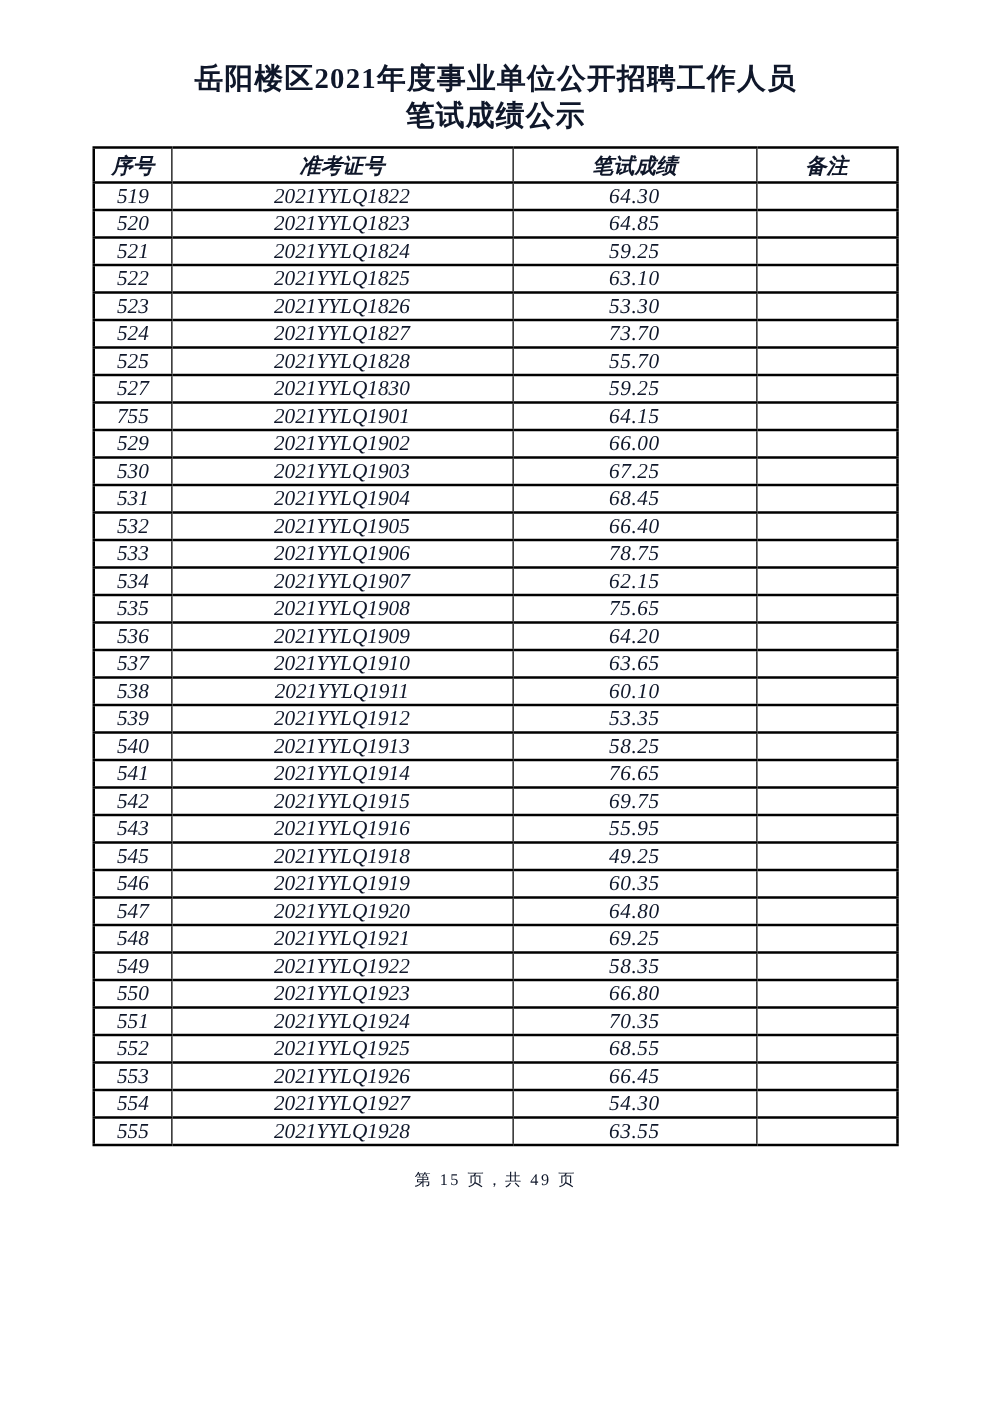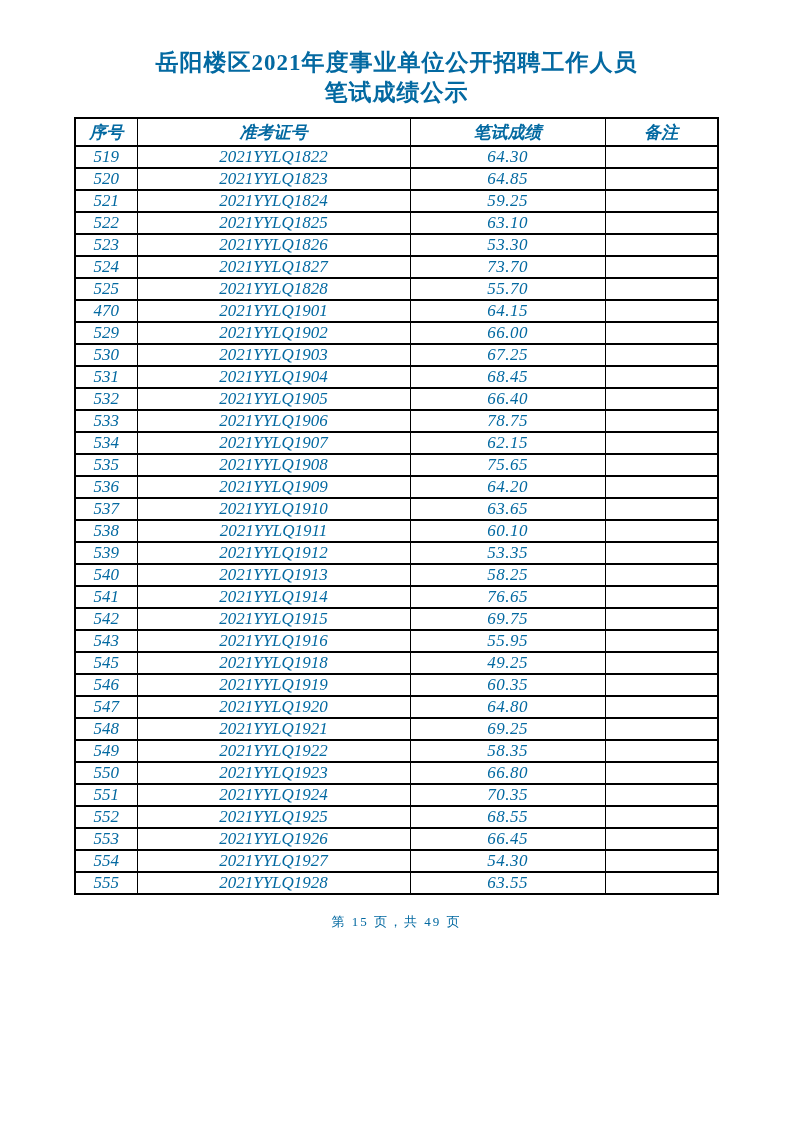--- a/index.html
+++ b/index.html
@@ -6,21 +6,21 @@
     margin: 0;
     padding: 0;
     background: #ffffff;
   }
   .page {
     position: relative;
     width: 793px;
     height: 1122px;
     background: #ffffff;
     font-family: "Liberation Serif", "DejaVu Serif", serif;
-    color: #0369a1;
+    color: #0f172a;
     overflow: hidden;
     box-sizing: border-box;
     padding-top: 48px;
   }
   .title {
     text-align: center;
     font-weight: bold;
     font-size: 23px;
     line-height: 30px;
     letter-spacing: 1px;
@@ -122,21 +122,27 @@
           <td class="score-val">73.70</td>
           <td></td>
         </tr>
         <tr>
           <td>525</td>
           <td>2021YYLQ1828</td>
           <td class="score-val">55.70</td>
           <td></td>
         </tr>
         <tr>
-          <td>470</td>
+          <td>527</td>
+          <td>2021YYLQ1830</td>
+          <td class="score-val">59.25</td>
+          <td></td>
+        </tr>
+        <tr>
+          <td>755</td>
           <td>2021YYLQ1901</td>
           <td class="score-val">64.15</td>
           <td></td>
         </tr>
         <tr>
           <td>529</td>
           <td>2021YYLQ1902</td>
           <td class="score-val">66.00</td>
           <td></td>
         </tr>

